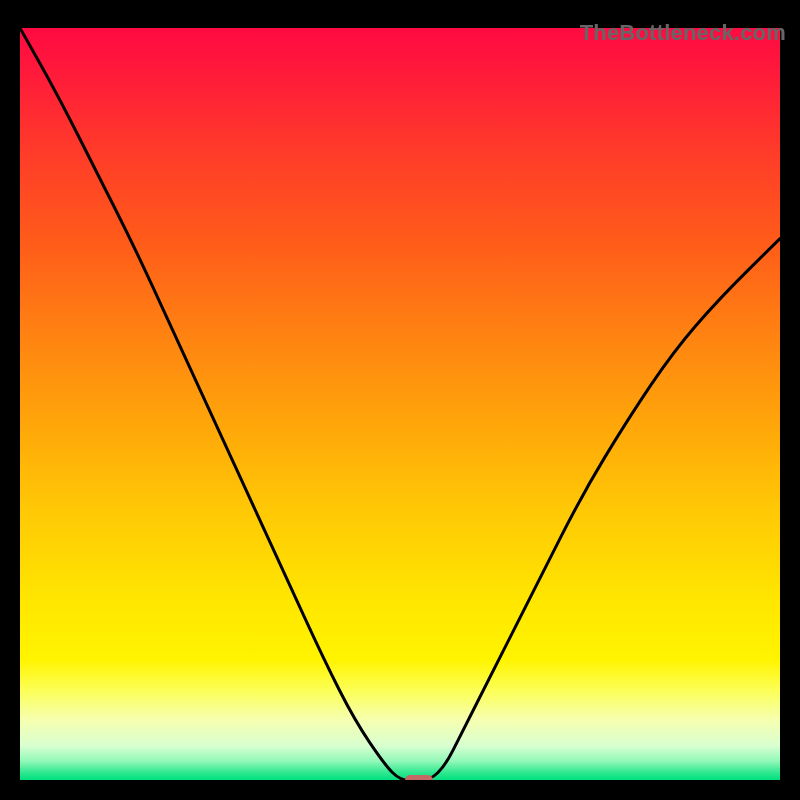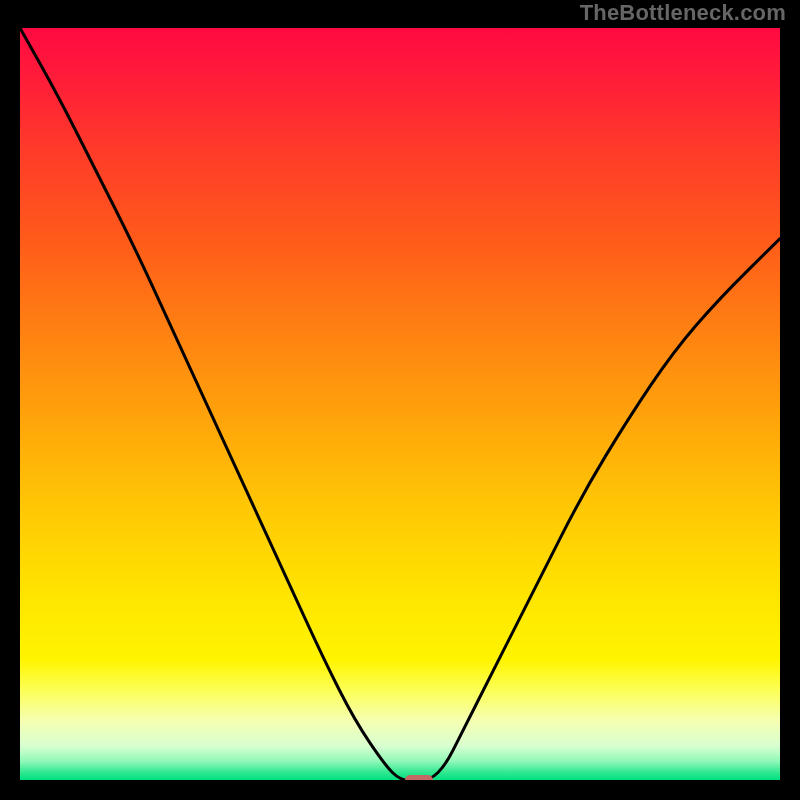--- a/index.html
+++ b/index.html
@@ -12,21 +12,21 @@
     overflow: hidden;
   }
   .frame {
     position: relative;
     width: 800px;
     height: 800px;
     background: #000;
   }
   .watermark {
     position: absolute;
-    top: 0;
+    top: 20px;
     right: 14px;
     font-size: 22px;
     font-weight: 600;
     color: #666;
     letter-spacing: 0.2px;
     z-index: 5;
   }
   .plot {
     position: absolute;
     left: 20px;

